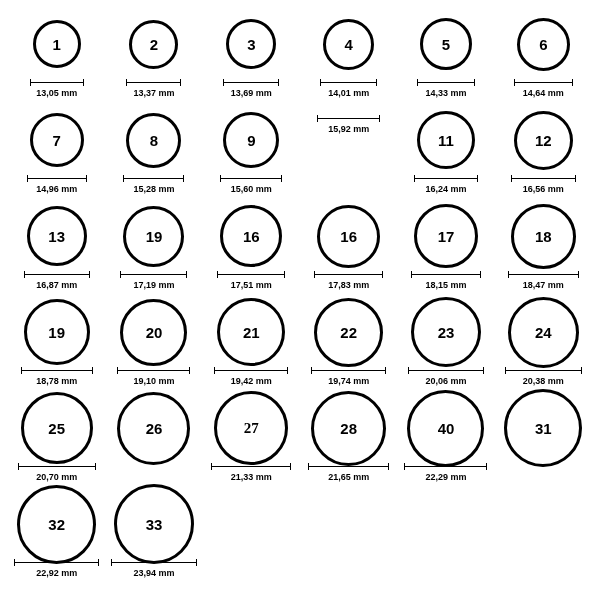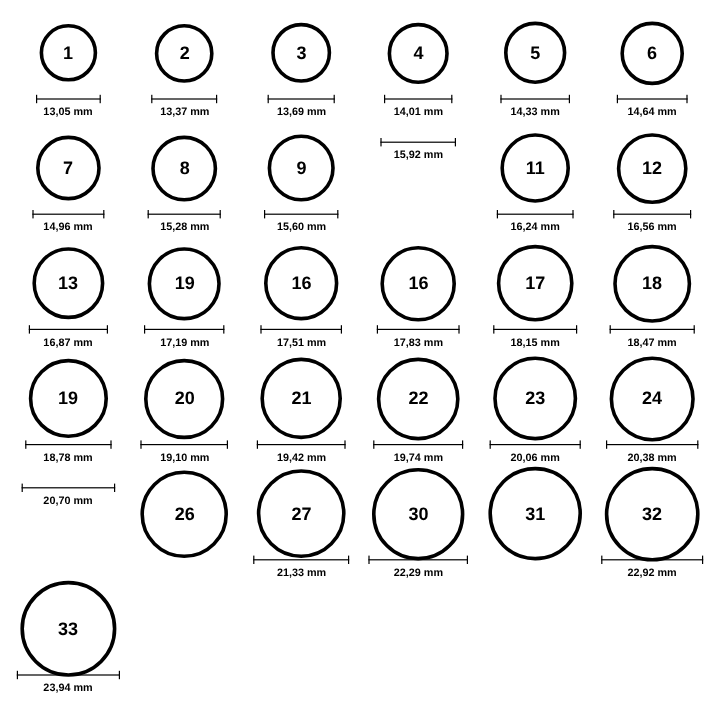--- a/index.html
+++ b/index.html
@@ -447,55 +447,75 @@
         <div class="measure">
           <div class="caliper" style="width: 77px;">
             <div class="bar"></div>
             <div class="tick left"></div>
             <div class="tick right"></div>
           </div>
           <div class="mm">20,38 mm</div>
         </div>
       </div>
       <div class="cell">
+        <div class="ring-wrap">
+          <div class="ring" style="width: 72px; height: 72px;">
+            <span class="ring-label">25</span>
+          </div>
+        </div>
         <div class="measure">
           <div class="caliper" style="width: 78px;">
             <div class="bar"></div>
             <div class="tick left"></div>
             <div class="tick right"></div>
           </div>
           <div class="mm">20,70 mm</div>
         </div>
       </div>
       <div class="cell">
         <div class="ring-wrap">
           <div class="ring" style="width: 73px; height: 73px;">
             <span class="ring-label">26</span>
           </div>
         </div>
       </div>
       <div class="cell">
         <div class="ring-wrap">
-          <div class="ring" style="width: 74px; height: 74px;">
+          <div class="ring" style="width: 74px; height: 74px; font-family: Liberation Serif, serif;">
             <span class="ring-label">27</span>
           </div>
         </div>
         <div class="measure">
           <div class="caliper" style="width: 80px;">
             <div class="bar"></div>
             <div class="tick left"></div>
             <div class="tick right"></div>
           </div>
           <div class="mm">21,33 mm</div>
         </div>
       </div>
       <div class="cell">
         <div class="ring-wrap">
+          <div class="ring" style="width: 75px; height: 75px;">
+            <span class="ring-label">28</span>
+          </div>
+        </div>
+        <div class="measure">
+          <div class="caliper" style="width: 81px;">
+            <div class="bar"></div>
+            <div class="tick left"></div>
+            <div class="tick right"></div>
+          </div>
+          <div class="mm">21,65 mm</div>
+        </div>
+      </div>
+      <div class="cell">
+        <div class="ring-wrap">
           <div class="ring" style="width: 77px; height: 77px;">
-            <span class="ring-label">30</span>
+            <span class="ring-label">40</span>
           </div>
         </div>
         <div class="measure">
           <div class="caliper" style="width: 83px;">
             <div class="bar"></div>
             <div class="tick left"></div>
             <div class="tick right"></div>
           </div>
           <div class="mm">22,29 mm</div>
         </div>

